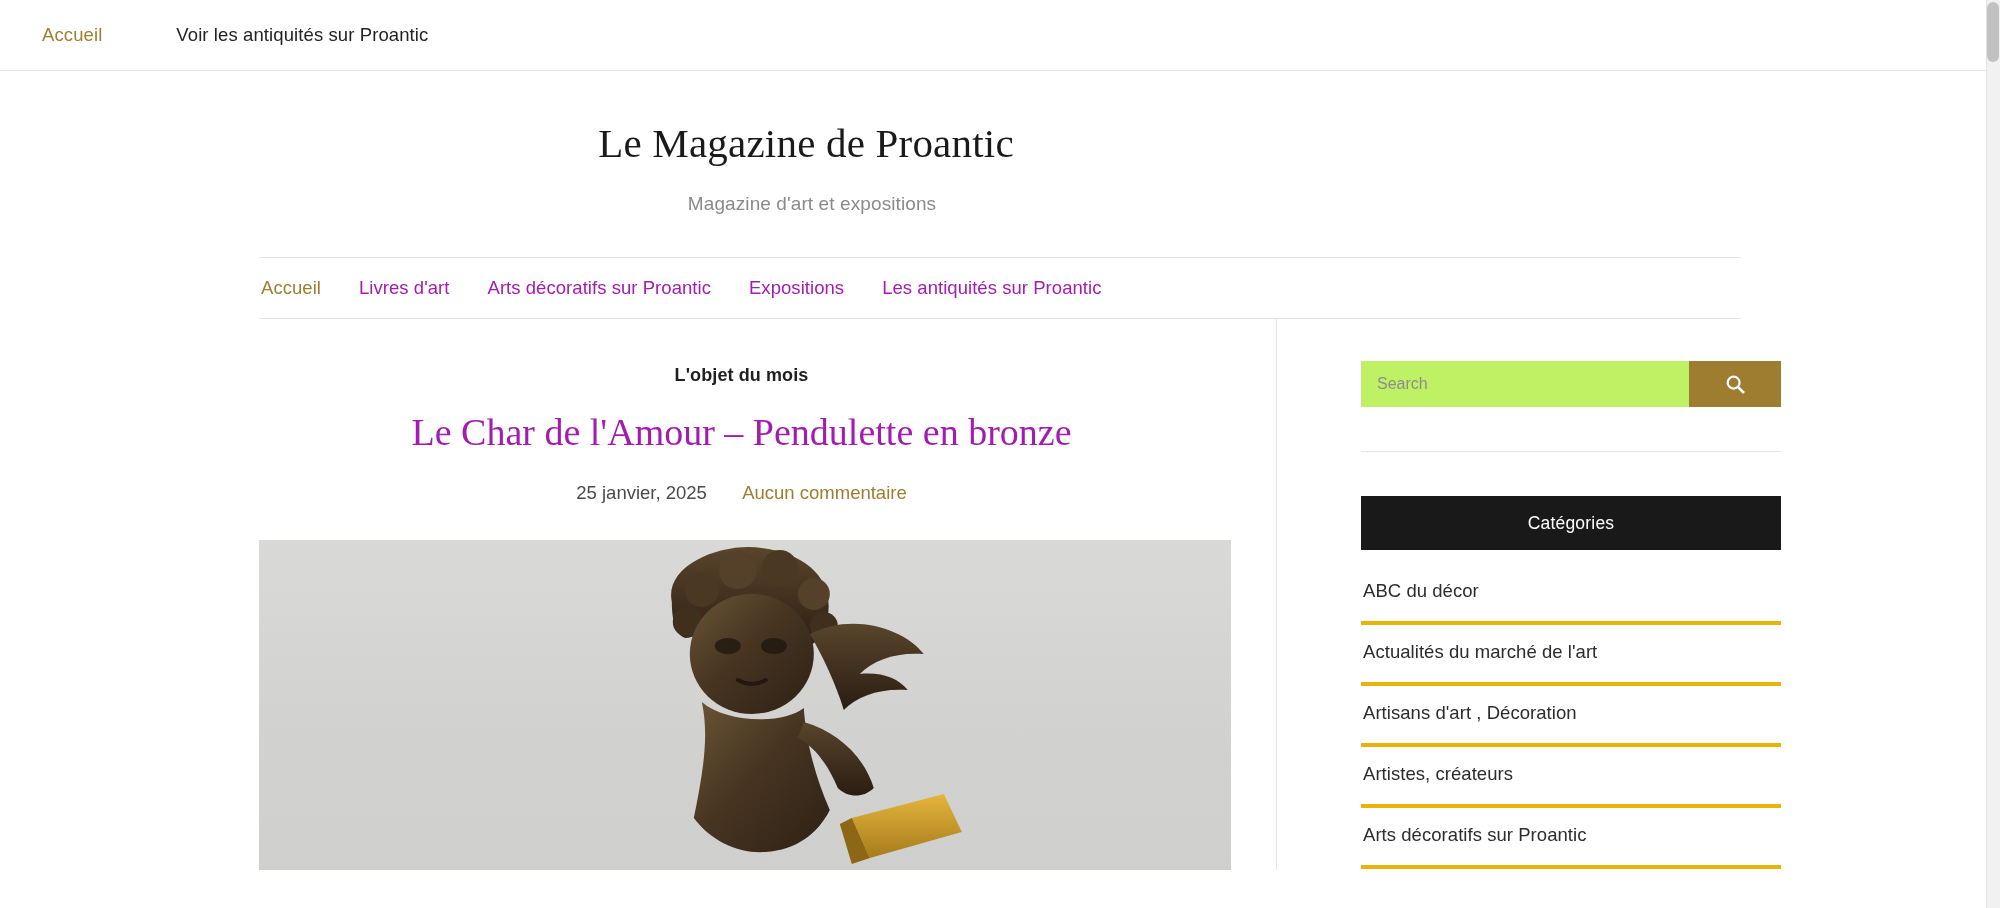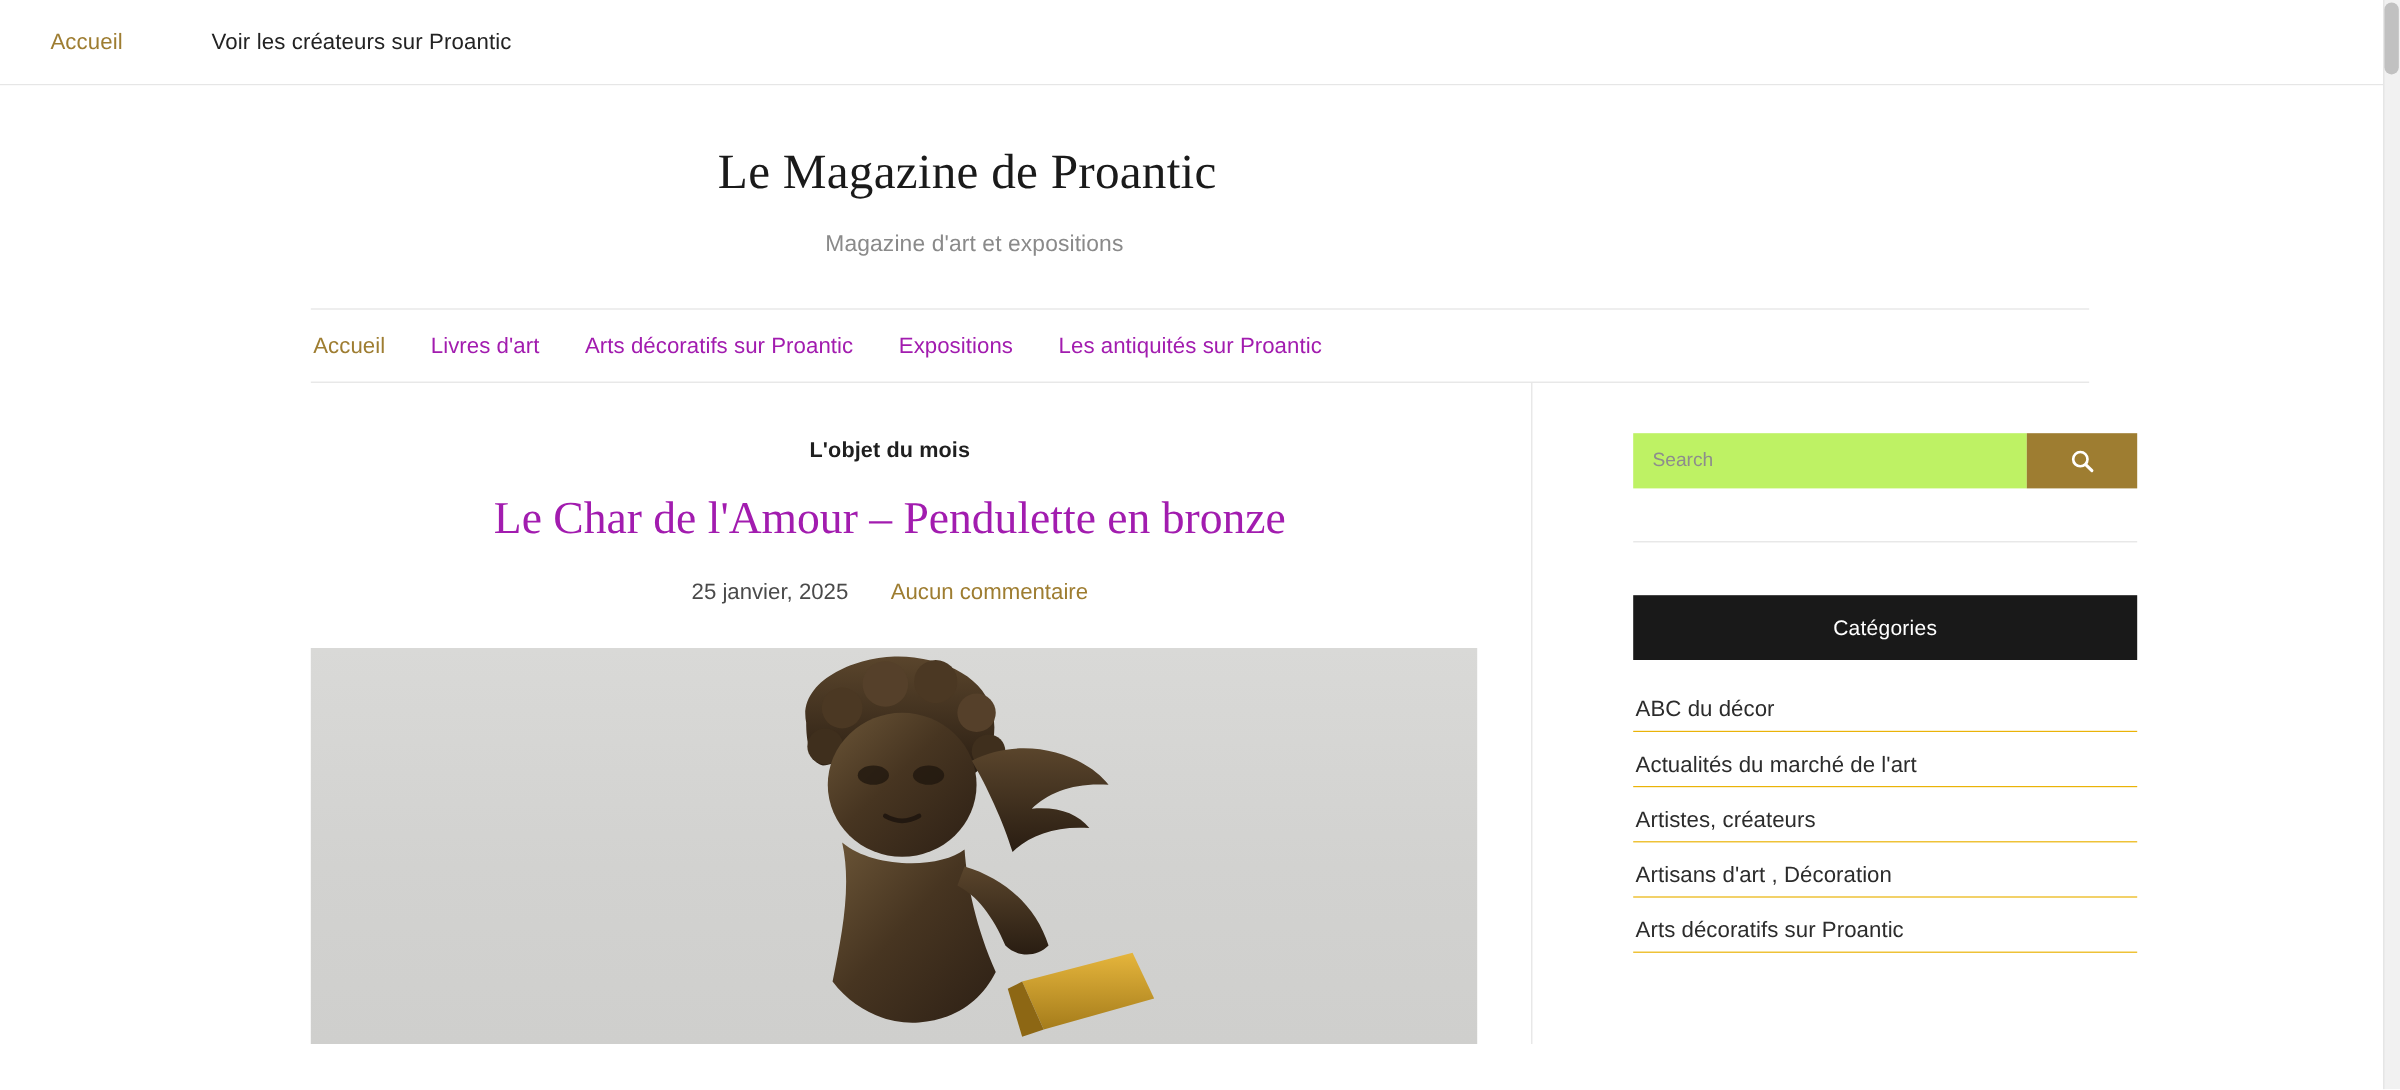--- a/index.html
+++ b/index.html
@@ -187,22 +187,22 @@
     font-weight: normal;
     display: flex;
     align-items: center;
     justify-content: center;
     letter-spacing: .2px;
   }
   .cat-list { width: 420px; margin-top: 14px; }
   .cat-item {
     font-size: 18.5px;
     color: #2c2c2c;
-    padding: 16px 2px 7px 2px;
-    border-bottom: 1px solid #eab308;
+    padding: 16px 2px 19px 2px;
+    border-bottom: 4px solid #eab308;
     text-decoration: none;
     display: block;
     letter-spacing: .05px;
   }
 
   
   .scrollbar-track {
     position: absolute;
     top: 0; right: 0;
     width: 14px;
@@ -219,21 +219,21 @@
     border-radius: 6px;
   }
 </style>
 </head>
 <body>
 
 <div id="page">
 
   <div class="topbar">
     <a href="#" class="accent">Accueil</a>
-    <a href="#">Voir les créateurs sur Proantic</a>
+    <a href="#">Voir les antiquités sur Proantic</a>
   </div>
 
   <div class="site-header">
     <h1 class="site-title">Le Magazine de Proantic</h1>
     <div class="site-tagline">Magazine d'art et expositions</div>
   </div>
 
   <div class="nav-wrap">
     <a href="#" class="active">Accueil</a>
     <a href="#">Livres d'art</a>
@@ -306,22 +306,22 @@
           </svg>
         </button>
       </div>
       <div class="search-sep"></div>
 
       <div class="widget-title">Catégories</div>
 
       <div class="cat-list">
         <a href="#" class="cat-item">ABC du décor</a>
         <a href="#" class="cat-item">Actualités du marché de l'art</a>
+        <a href="#" class="cat-item">Artisans d'art , Décoration</a>
         <a href="#" class="cat-item">Artistes, créateurs</a>
-        <a href="#" class="cat-item">Artisans d'art , Décoration</a>
         <a href="#" class="cat-item">Arts décoratifs sur Proantic</a>
       </div>
     </div>
   </div>
 
   <div class="scrollbar-track">
     <div class="scrollbar-thumb"></div>
   </div>
 
 </div>

